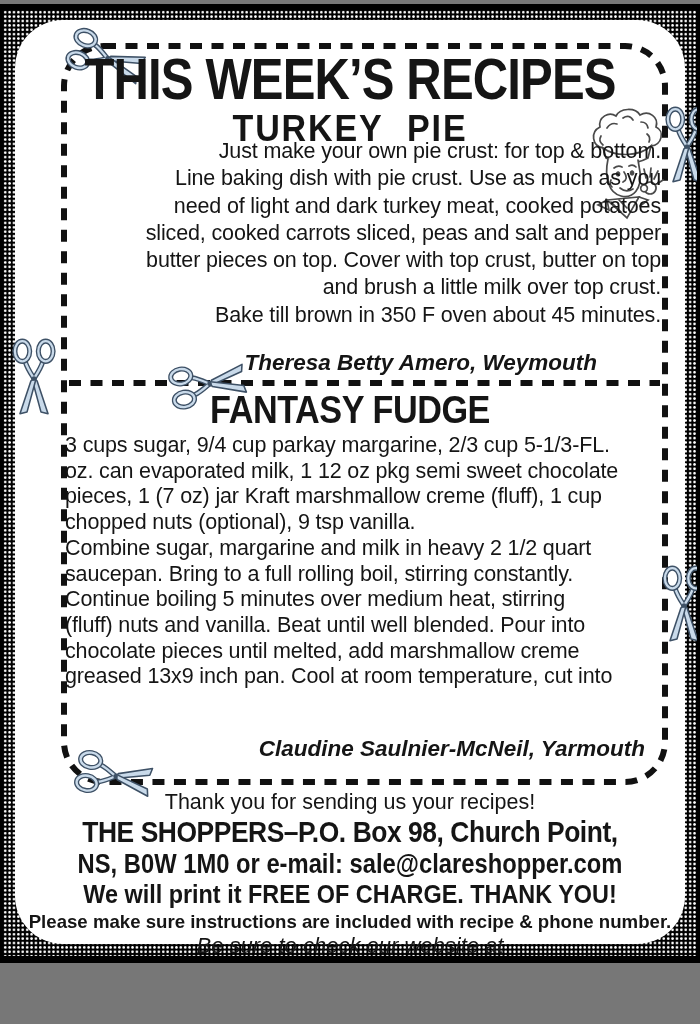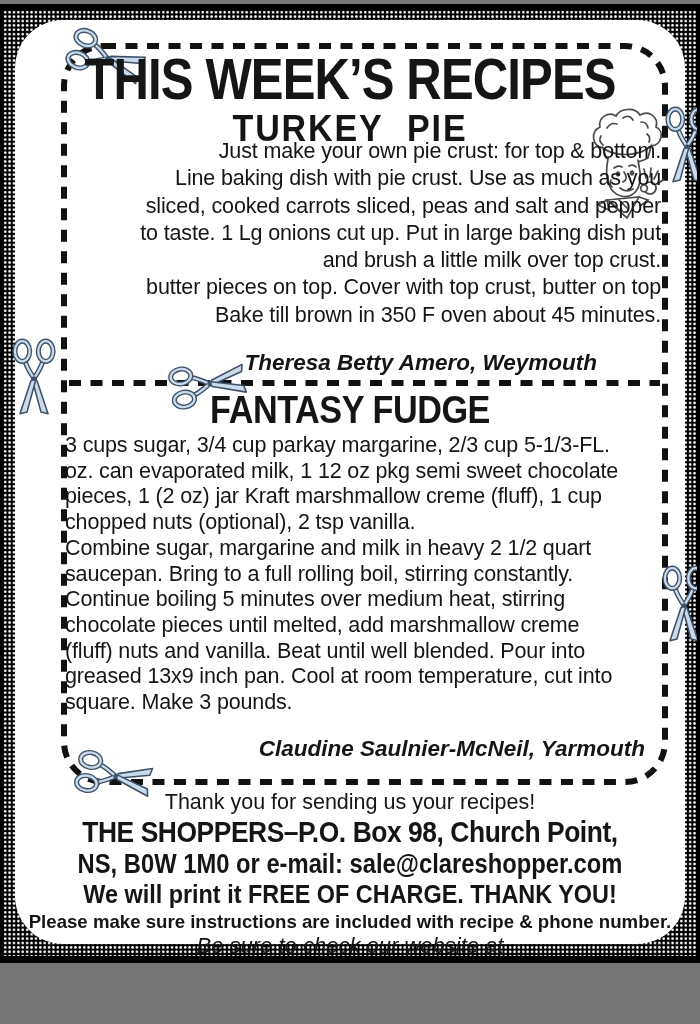--- a/index.html
+++ b/index.html
@@ -111,41 +111,40 @@
     <path d="M20,92 l-9,5 l11,5 z" fill="#fff"></path>
     <path d="M52,89 l9,3 l-8,6" fill="#fff"></path>
   </svg>
 
   <div class="abs centered h1">THIS WEEK’S RECIPES</div>
   <div class="abs centered h2">TURKEY PIE</div>
 
   <div class="abs recipe-body body-turkey">
     <div>Just make your own pie crust: for top &amp; bottom.</div>
     <div>Line baking dish with pie crust. Use as much as you</div>
+    <div>need of light and dark turkey meat, cooked potatoes</div>
     <div>sliced, cooked carrots  sliced, peas and salt and pepper</div>
-    <div>to taste. 1 Lg onions cut up. Put in large baking dish put</div>
+    <div>butter pieces on top.  Cover with top crust, butter on top</div>
     <div>and brush a little milk over top crust.</div>
-    <div>butter pieces on top.  Cover with top crust, butter on top</div>
     <div>Bake till brown in 350 F oven about 45 minutes.</div>
   </div>
   <div class="abs attr attr-turkey">Theresa Betty Amero, Weymouth</div>
 
   <div class="abs centered h3">FANTASY FUDGE</div>
   <div class="abs recipe-body body-fudge">
-    <div>3 cups sugar, 3/4 cup parkay margarine, 2/3 cup 5-1/3-FL.</div>
+    <div>3 cups sugar, 9/4 cup parkay margarine, 2/3 cup 5-1/3-FL.</div>
     <div>oz. can evaporated milk, 1 12 oz pkg semi sweet chocolate</div>
-    <div>pieces, 1 (2 oz) jar Kraft marshmallow creme (fluff), 1 cup</div>
-    <div>chopped nuts (optional), 2 tsp vanilla.</div>
+    <div>pieces, 1 (7 oz) jar Kraft marshmallow creme (fluff), 1 cup</div>
+    <div>chopped nuts (optional), 9 tsp vanilla.</div>
     <div>Combine sugar, margarine and milk in heavy 2 1/2 quart</div>
     <div>saucepan. Bring to a full rolling boil, stirring constantly.</div>
     <div>Continue boiling 5 minutes over medium heat, stirring</div>
+    <div>(fluff) nuts and vanilla. Beat until well blended. Pour into</div>
     <div>chocolate pieces until melted, add marshmallow creme</div>
-    <div>(fluff) nuts and vanilla. Beat until well blended. Pour into</div>
     <div>greased 13x9 inch pan. Cool at room temperature, cut into</div>
-    <div>square. Make 3 pounds.</div>
   </div>
   <div class="abs attr attr-fudge">Claudine Saulnier-McNeil, Yarmouth</div>
 
   <div class="abs footer">
     <div class="f1">Thank you for sending us your recipes!</div>
     <div class="f3">THE SHOPPERS–P.O. Box 98, Church Point,</div>
     <div class="f4">NS, B0W 1M0 or e-mail: sale@clareshopper.com</div>
     <div class="f5">We will print it FREE OF CHARGE.  THANK YOU!</div>
     <div class="f6">Please make sure  instructions are included with recipe &amp; phone number.</div>
     <div class="f7">Be sure to check our website at</div>

